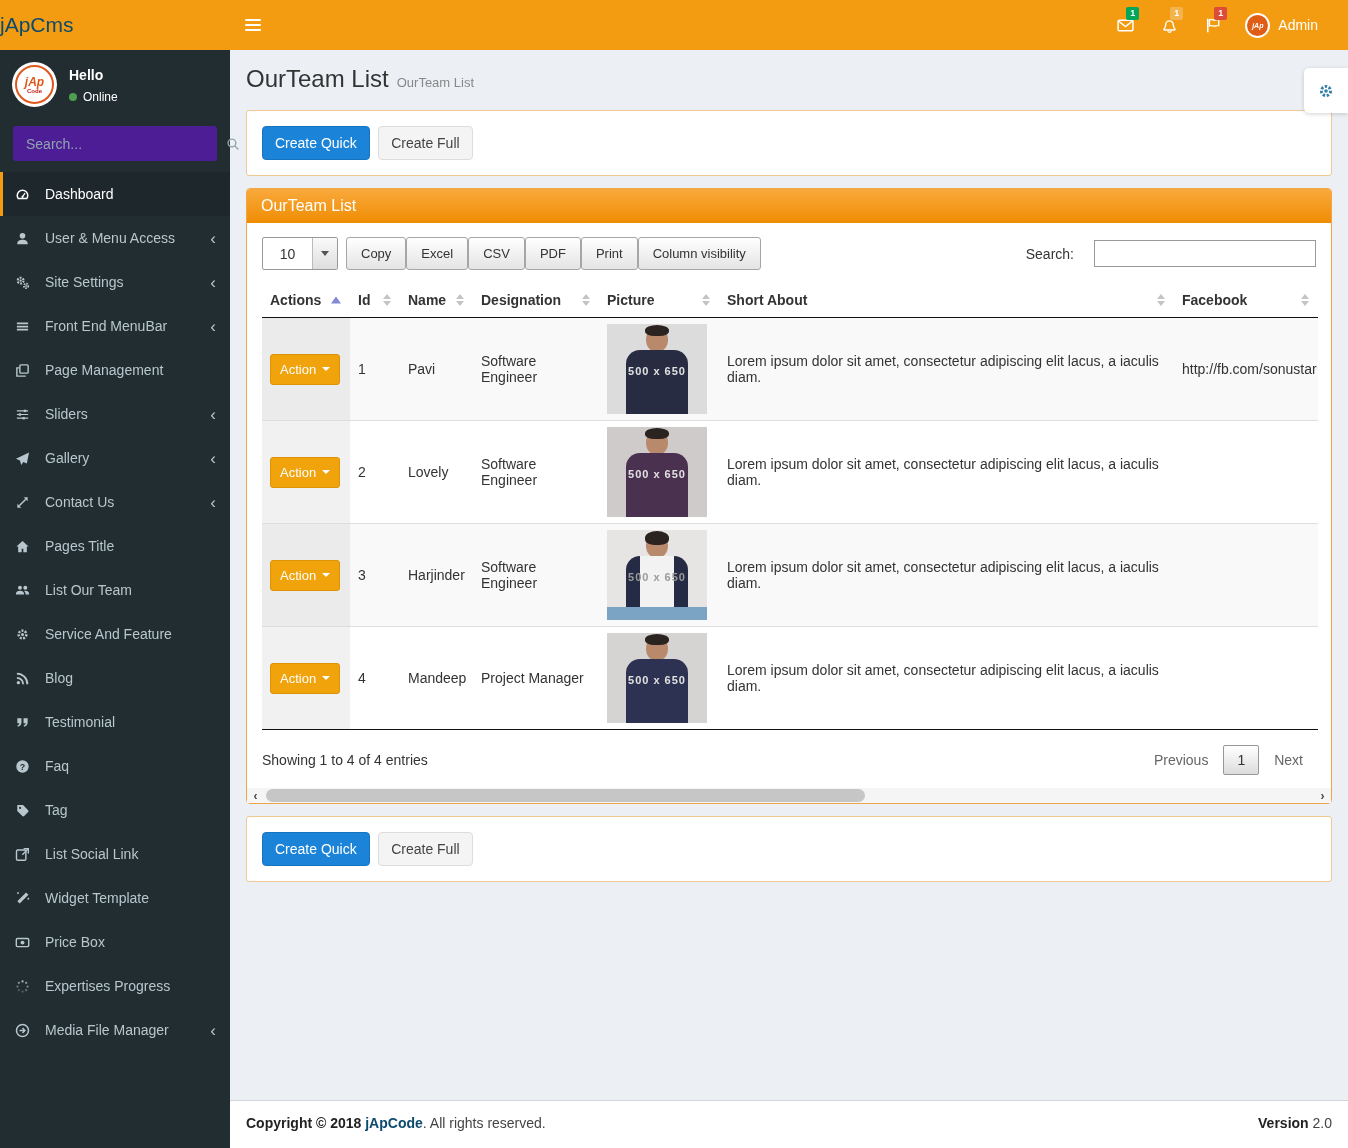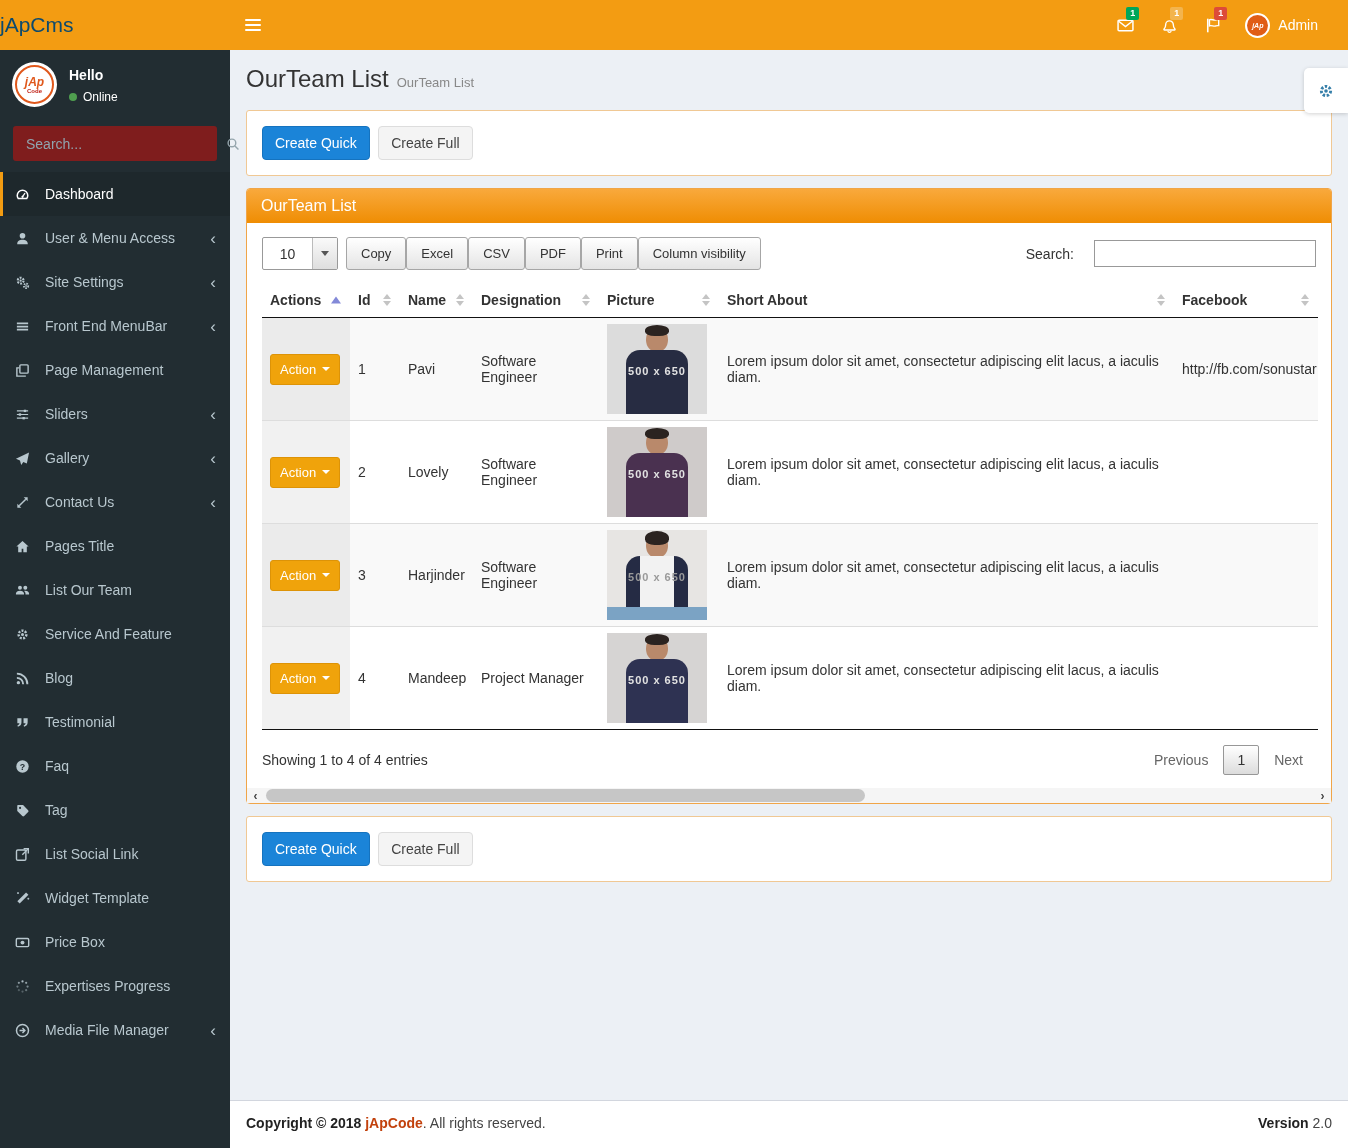--- a/index.html
+++ b/index.html
@@ -29,21 +29,21 @@
   .sidebar{position:absolute;top:50px;left:0;bottom:0;width:230px;background:#222d32;color:#b8c7ce;z-index:10}
   .user-panel{display:flex;gap:12px;padding:12px 10px 10px 12px;align-items:flex-start}
   .avatar{width:45px;height:45px;border-radius:50%;background:#fff;display:flex;align-items:center;justify-content:center;overflow:hidden}
   .avatar .blob{width:39px;height:39px;border-radius:50%;border:2px solid #e0581c;display:flex;flex-direction:column;align-items:center;justify-content:center;line-height:1}
   .avatar .blob .jap{color:#e0581c;font-weight:bold;font-style:italic;font-size:12px}
   .avatar .blob .code{color:#c02015;font-size:6px;font-weight:bold}
   .up-info{padding-top:5px}
   .up-hello{color:#fff;font-weight:bold;font-size:14px;margin-bottom:7px}
   .up-status{font-size:12px;color:#fff;display:flex;align-items:center;gap:6px}
   .up-dot{width:8px;height:8px;border-radius:50%;background:#4f9e4f}
-  .sidebar-search{margin:9px 13px 0;display:flex;background:#7f1d1d;border-radius:3px;height:35px;align-items:center}
+  .sidebar-search{margin:9px 13px 0;display:flex;background:#4c1d95;border-radius:3px;height:35px;align-items:center}
   .sidebar-search input{flex:1;background:transparent;border:none;outline:none;color:#ccc;font-size:14px;padding:0 13px;font-family:inherit}
   .sidebar-search input::placeholder{color:#90a4ae}
   .ss-btn{width:36px;height:35px;background:transparent;border:none;color:#95a5ac;display:flex;align-items:center;justify-content:center;cursor:pointer}
   .ss-btn svg{width:14px;height:14px}
   .sidebar-menu{list-style:none;margin:11px 0 0;padding:0}
   .menu-item{display:flex;align-items:center;height:44px;padding:0 14px 0 12px;font-size:14px;color:#b8c7ce;border-left:3px solid transparent;cursor:pointer}
   .menu-item.active{background:#1e282c;color:#fff;border-left-color:#f39c12}
   .mi-icon{width:21px;margin-right:9px;display:flex;align-items:center;flex:none}
   .mi-icon svg{width:15px;height:15px}
   .mi-label{white-space:nowrap}
@@ -108,21 +108,21 @@
   .page-link{color:#666;padding:6px 13px;cursor:pointer}
   .page-current{border:1px solid #979797;border-radius:2px;background:linear-gradient(#fff,#dcdcdc);padding:6px 13px;color:#333;cursor:pointer;margin:0 2px}
   
   .h-scrollbar{height:15px;display:flex;margin:0 -15px;background:#f5f5f5}
   .hs-arrow{width:17px;display:flex;align-items:center;justify-content:center;color:#444;font-size:12px;font-weight:bold;cursor:pointer;line-height:1}
   .hs-track{flex:1;position:relative;cursor:pointer}
   .hs-thumb{position:absolute;left:2px;top:1px;bottom:1px;width:57%;background:#c6c6c6;border-radius:7px;cursor:grab}
   
   .main-footer{position:absolute;left:230px;right:0;bottom:0;height:48px;background:#fff;border-top:1px solid #d2d6de;padding:14px 16px;font-size:14px;color:#444}
   .main-footer .version{float:right;color:#444}
-  .main-footer a{color:#c2410c;font-weight:bold;text-decoration:none;cursor:pointer}
+  .main-footer a{color:#0c4a6e;font-weight:bold;text-decoration:none;cursor:pointer}
   .main-footer b{color:#222}
   .hidden-defs{position:absolute;width:0;height:0;overflow:hidden}
 </style>
 </head>
 <body>
 
 <svg class="hidden-defs" aria-hidden="true">
   <defs>
     <symbol id="sym-gauge" viewBox="0 0 16 16">
         <path d="M8 3.4a5.6 5.6 0 0 0-5.6 5.6c0 1.2.37 2.3 1 3.2h9.2a5.56 5.56 0 0 0 1-3.2A5.6 5.6 0 0 0 8 3.4z" fill="none" stroke="currentColor" stroke-width="1.6"></path>

